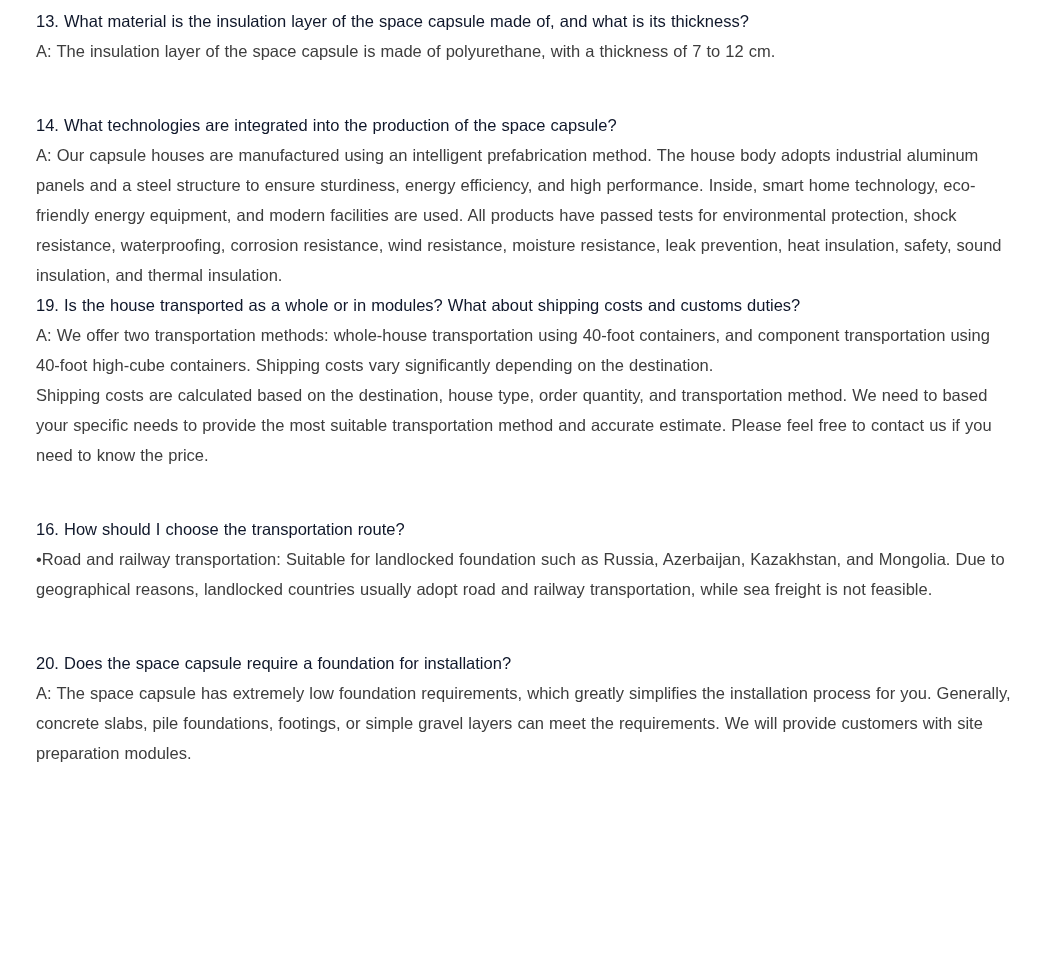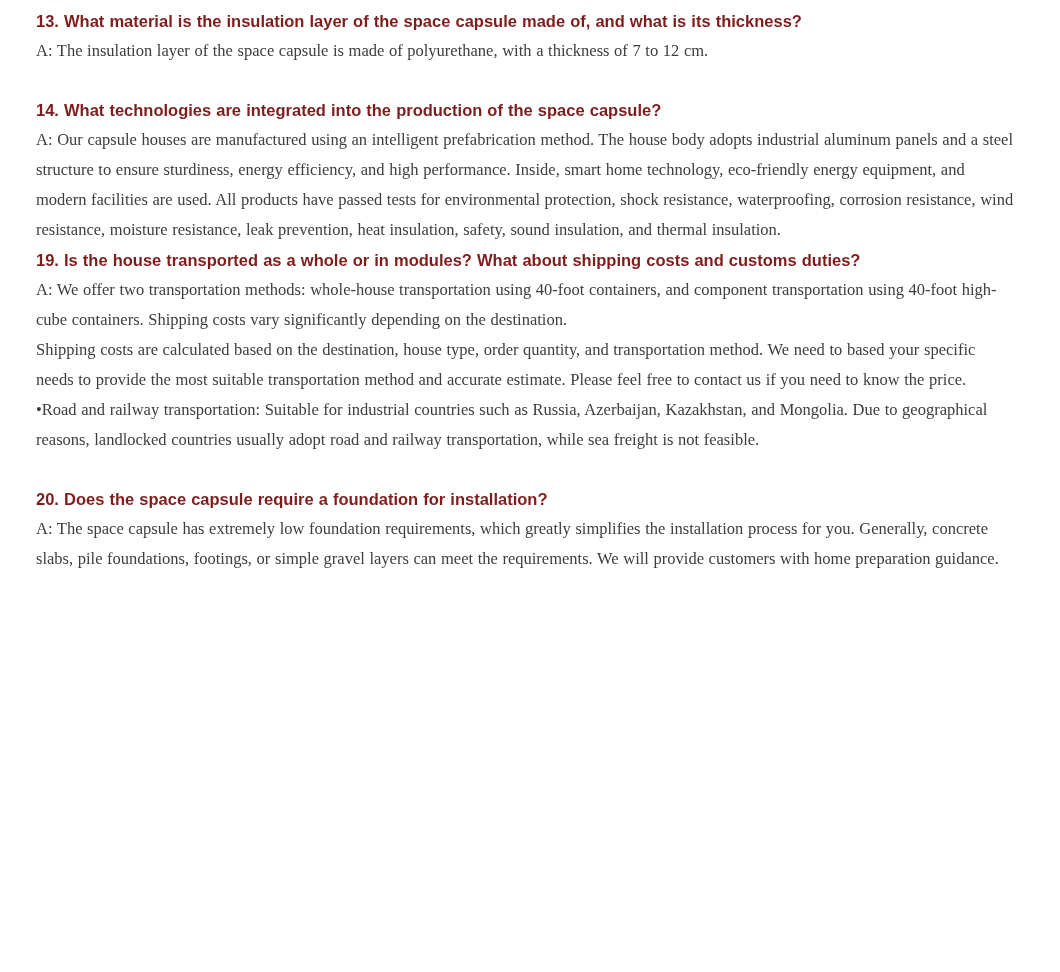--- a/index.html
+++ b/index.html
@@ -24,30 +24,29 @@
   .block {
     font-size: 16.5px;
     line-height: 30px;
     margin: 0;
     text-align: left;
     hyphens: auto;
     -webkit-hyphens: auto;
     word-spacing: 0.5px;
   }
   .q, .sec {
-    font-weight: bold;
-    color: #7f1d1d;
+    font-weight: normal;
+    color: #0f172a;
   }
   .p {
     font-weight: normal;
     color: #3d3d3d;
-    font-family: Liberation Serif, serif;
   }
   .gap {
-    margin-top: 29px;
+    margin-top: 44px;
   }
 </style>
 </head>
 <body>
 
 <div class="doc">
 
   <div class="block q">13. What material is the insulation layer of the space capsule made of, and what is its thickness?</div>
 
   <div class="block p">A: The insulation layer of the space capsule is made of polyurethane, with a thickness of 7 to 12 cm.</div>
@@ -56,22 +55,23 @@
 
   <div class="block p">A: Our capsule houses are manufactured using an intelligent prefabrication method. The house body adopts industrial aluminum panels and a steel structure to ensure sturdiness, energy efficiency, and high performance. Inside, smart home technology, eco-friendly energy equipment, and modern facilities are used. All products have passed tests for environmental protection, shock resistance, waterproofing, corrosion resistance, wind resistance, moisture resistance, leak prevention, heat insulation, safety, sound insulation, and thermal insulation.</div>
 
 
   <div class="block q">19. Is the house transported as a whole or in modules? What about shipping costs and customs duties?</div>
 
   <div class="block p">A: We offer two transportation methods: whole-house transportation using 40-foot containers, and component transportation using 40-foot high-cube containers. Shipping costs vary significantly depending on the destination.</div>
 
   <div class="block p">Shipping costs are calculated based on the destination, house type, order quantity, and transportation method. We need to based your specific needs to provide the most suitable transportation method and accurate estimate. Please feel free to contact us if you need to know the price.</div>
 
+  <div class="block q gap">16. How should I choose the transportation route?</div>
 
 
-  <div class="block p">•Road and railway transportation: Suitable for industrial countries such as Russia, Azerbaijan, Kazakhstan, and Mongolia. Due to geographical reasons, landlocked countries usually adopt road and railway transportation, while sea freight is not feasible.</div>
+  <div class="block p">•Road and railway transportation: Suitable for landlocked foundation such as Russia, Azerbaijan, Kazakhstan, and Mongolia. Due to geographical reasons, landlocked countries usually adopt road and railway transportation, while sea freight is not feasible.</div>
 
 
   <div class="block q gap">20. Does the space capsule require a foundation for installation?</div>
 
-  <div class="block p">A: The space capsule has extremely low foundation requirements, which greatly simplifies the installation process for you. Generally, concrete slabs, pile foundations, footings, or simple gravel layers can meet the requirements. We will provide customers with home preparation guidance.</div>
+  <div class="block p">A: The space capsule has extremely low foundation requirements, which greatly simplifies the installation process for you. Generally, concrete slabs, pile foundations, footings, or simple gravel layers can meet the requirements. We will provide customers with site preparation modules.</div>
 
 </div>
 
 </body></html>

